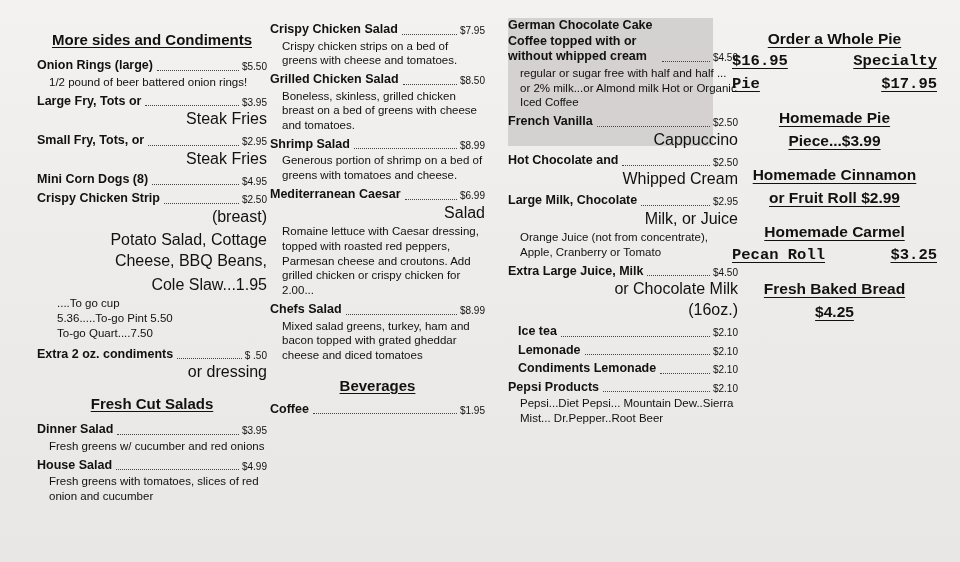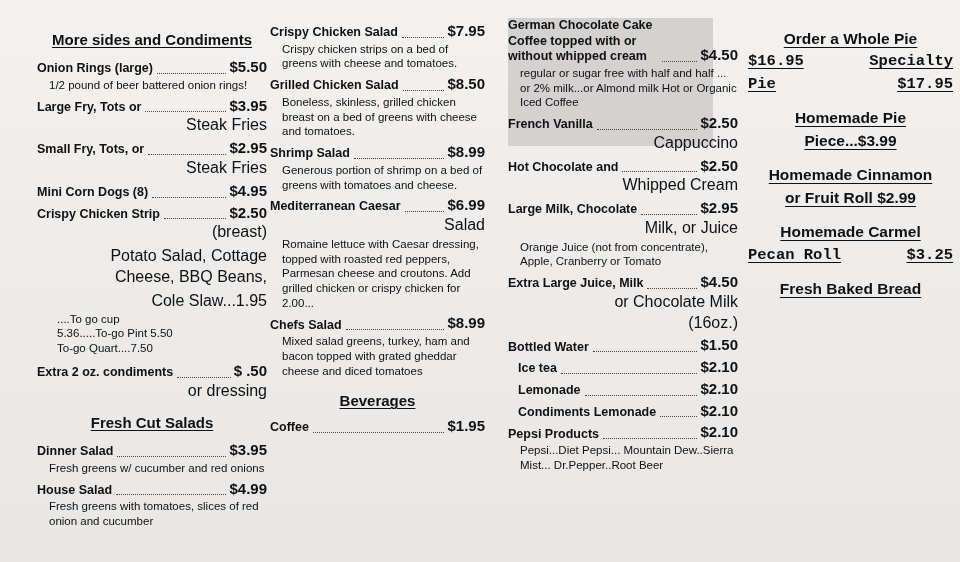--- a/index.html
+++ b/index.html
@@ -22,21 +22,21 @@
   }
   .col {
     position: absolute;
     top: 0;
     height: 562px;
     box-sizing: border-box;
   }
   #col1 { left: 37px;  width: 230px; padding-top: 30px; }
   #col2 { left: 270px; width: 215px; padding-top: 22px; }
   #col3 { left: 508px; width: 230px; padding-top: 18px; }
-  #col4 { left: 748px; width: 205px; padding-top: 28px; }
+  #col4 { left: 732px; width: 205px; padding-top: 28px; }
 
   .shade {
     position: absolute;
     left: 508px;
     top: 18px;
     width: 205px;
     height: 128px;
     background: #c9c7c5;
     opacity: .75;
   }
@@ -66,22 +66,22 @@
   }
   .row .dots {
     flex: 1;
     border-bottom: 1px dotted #444;
     margin: 0 3px 3px 4px;
     min-width: 6px;
     height: 1px;
   }
   .row .pr {
     white-space: nowrap;
-    font-size: 15px;
-    font-weight: bold;
+    font-size: 10px;
+    font-weight: normal;
   }
   .desc {
     font-size: 11.5px;
     line-height: 1.28;
     padding-left: 12px;
     margin-top: 1px;
     margin-bottom: 4px;
   }
   .plain {
     font-weight: normal;
@@ -321,27 +321,20 @@
     <div class="item">
       <div class="row">
         <span class="nm">Extra Large Juice, Milk</span>
         <span class="dots"></span>
         <span class="pr">$4.50</span>
       </div>
       <div class="plain">or Chocolate Milk</div>
       <div class="plain">(16oz.)</div>
     </div>
 
-    <div class="item">
-      <div class="row">
-        <span class="nm">Bottled Water</span>
-        <span class="dots"></span>
-        <span class="pr">$1.50</span>
-      </div>
-    </div>
 
     <div class="item">
       <div class="row">
         <span class="nm" style="padding-left:10px">Ice tea</span>
         <span class="dots"></span>
         <span class="pr">$2.10</span>
       </div>
     </div>
 
     <div class="item">
@@ -397,16 +390,17 @@
     <div class="big">
       <div class="u">Homemade Carmel</div>
       <div class="two">
         <span class="u">Pecan Roll</span>
         <span class="u">$3.25</span>
       </div>
     </div>
 
     <div class="big">
       <div class="u">Fresh Baked Bread</div>
+      <div class="u">$4.25</div>
     </div>
   </div>
 
 </div>
 
 </body></html>

